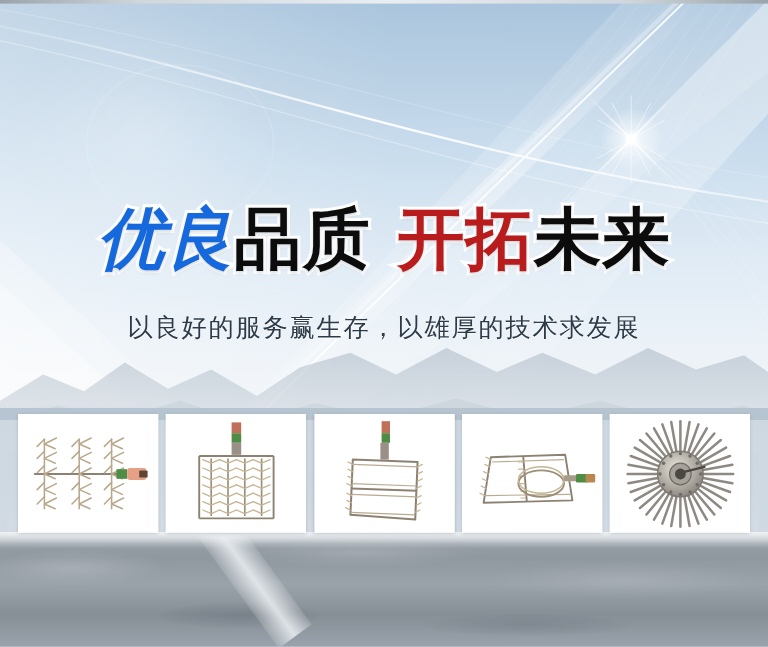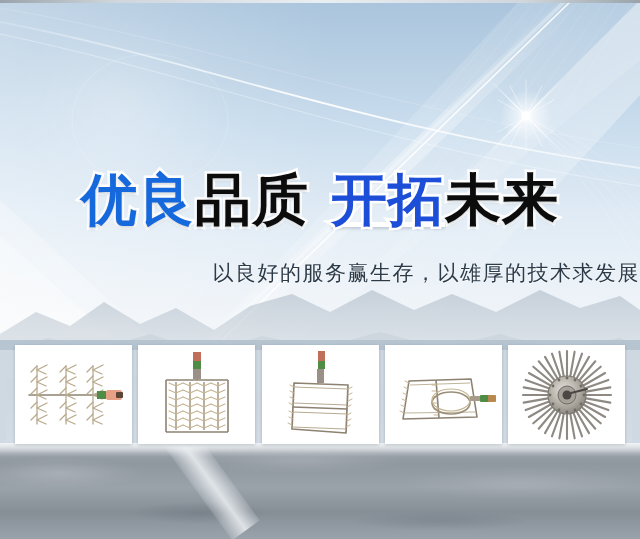--- a/index.html
+++ b/index.html
@@ -97,29 +97,29 @@
     line-height:64px;
     letter-spacing:1px;
     white-space:nowrap;
   }
   .hl-seg{
     display:inline-block;
     -webkit-text-stroke:5px #ffffff;
     paint-order:stroke fill;
     text-shadow:0 2px 3px rgba(60,80,100,.22);
   }
-  .hl-blue  { color:#1668dd; }
+  .hl-blue  { color:#1668dd;font-style:italic; }
   .hl-black { color:#0c0c0c;text-align:center; }
-  .hl-orange{ color:#1d4ed8;text-decoration:underline; }
+  .hl-orange{ color:#b91c1c; }
   .hl-gap   { display:inline-block; width:22px; }
 
   
   .subtitle-wrap{
     position:absolute; left:0; top:258px; width:640px;
-    text-align:right; z-index:20;
+    text-align:center; z-index:20;
   }
   .subtitle{
     display:inline-block;
     font-family:"DejaVu Sans","Liberation Sans",sans-serif;
     font-size:21px;
     font-weight:400;
     color:#2d3b49;
     letter-spacing:1.5px;
     line-height:30px;
     text-shadow:0 1px 1px rgba(255,255,255,.85);

